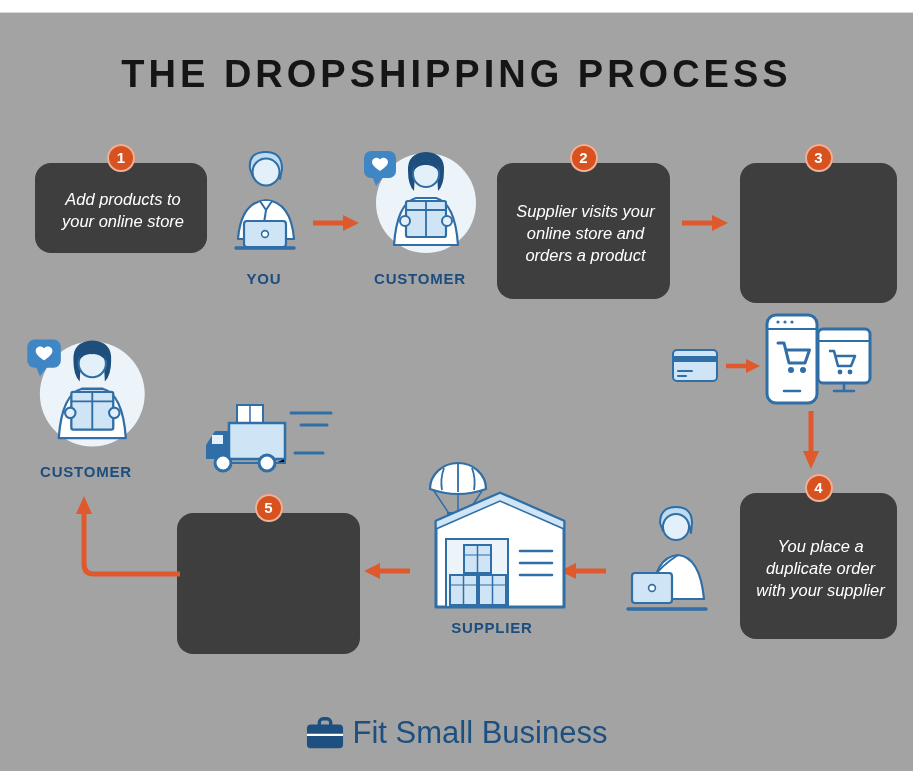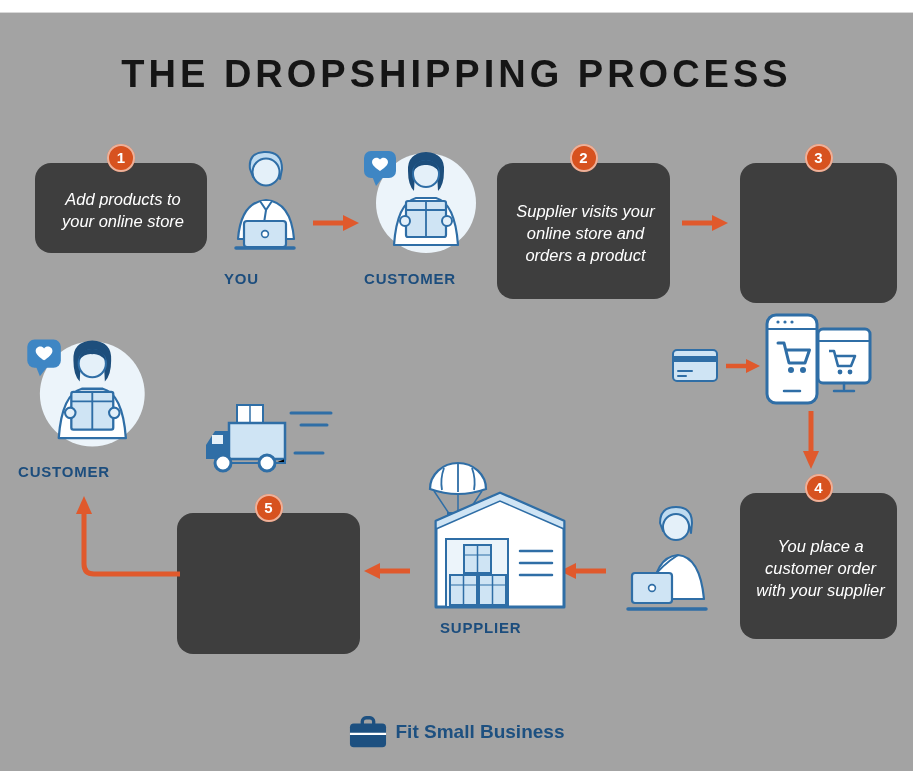--- a/index.html
+++ b/index.html
@@ -19,30 +19,30 @@
   }
   .step .step-text{padding:8px 8px 2px 12px;font-style:italic;}
   .badge{
     position:absolute;top:-19px;left:50%;transform:translateX(-50%);
     width:28px;height:28px;border-radius:50%;background:#d7521f;color:#fff;
     font-weight:700;font-size:15px;display:flex;align-items:center;justify-content:center;
     box-shadow:0 0 0 2px rgba(255,255,255,0.55) inset;
   }
   .label{
     position:absolute;color:#1c4d7d;font-weight:700;font-size:15px;
-    letter-spacing:0.8px;
+    letter-spacing:0.8px;text-align:center;
   }
   .icon{position:absolute;}
   .icon svg{display:block;width:100%;height:100%;}
   .arrow{color:#e0592c;}
   .logo-row{
     position:absolute;top:702px;left:0;right:0;display:flex;
     align-items:center;justify-content:center;gap:9px;
   }
-  .logo-text{font-size:19px;font-weight:700;color:#1d5080;}
+  .logo-text{font-size:31px;font-weight:400;color:#1d5080;}
 </style>
 </head>
 <body>
 
 <div class="canvas">
 
   <h1 class="title">THE DROPSHIPPING PROCESS</h1>
 
   <div class="step" style="left:35px;top:150px;width:172px;height:90px;">
     <div class="badge">1</div>
@@ -146,21 +146,21 @@
 
   <div class="icon arrow" style="left:802px;top:398px;width:18px;height:58px;">
     <svg viewBox="0 0 18 58">
         <path d="M9 0 V42" stroke="currentColor" stroke-width="5"></path>
         <path d="M1 40 L9 58 L17 40 Z" fill="currentColor"></path>
       </svg>
   </div>
 
   <div class="step" style="left:740px;top:480px;width:157px;height:146px;">
     <div class="badge">4</div>
-    <div class="step-text">You place a customer order with your supplier</div>
+    <div class="step-text">You place a duplicate order with your supplier</div>
   </div>
 
   <div class="icon" style="left:626px;top:490px;width:94px;height:122px;">
     <svg viewBox="0 0 94 122">
       <path d="M34 20 Q34 4 50 4 Q66 4 66 20 L65 30 Q62 12 50 12 Q40 12 37 28 Z" fill="#bfdbf0" stroke="#2f6ea6" stroke-width="2" stroke-linejoin="round"></path>
       <circle cx="50" cy="24" r="13" fill="#e4f0f9" stroke="#2f6ea6" stroke-width="2"></circle>
       <path d="M26 96 Q28 54 52 52 Q74 54 78 96 Z" fill="#fff" stroke="#2f6ea6" stroke-width="2.2" stroke-linejoin="round"></path>
       <path d="M52 52 Q36 62 24 78" stroke="#2f6ea6" stroke-width="2" fill="none"></path>
       <rect x="6" y="70" width="40" height="30" rx="3" fill="#cfe4f4" stroke="#2f6ea6" stroke-width="2.2"></rect>
       <circle cx="26" cy="85" r="3.4" fill="#fff" stroke="#2f6ea6" stroke-width="1.6"></circle>
@@ -186,21 +186,21 @@
       <path d="M10 62 L74 34 L138 62 L138 70 L74 42 L10 70 Z" fill="#cfe4f4" stroke="#2f6ea6" stroke-width="1.5"></path>
       <rect x="20" y="80" width="62" height="68" fill="#ecf4fa" stroke="#2f6ea6" stroke-width="2"></rect>
       <rect x="24" y="116" width="27" height="30" fill="#cfe4f4" stroke="#2f6ea6" stroke-width="2"></rect>
       <rect x="53" y="116" width="27" height="30" fill="#cfe4f4" stroke="#2f6ea6" stroke-width="2"></rect>
       <rect x="38" y="86" width="27" height="28" fill="#cfe4f4" stroke="#2f6ea6" stroke-width="2"></rect>
       <path d="M37.5 116 V146 M66.5 116 V146 M51.5 86 V114" stroke="#2f6ea6" stroke-width="1.5"></path>
       <path d="M24 126 H51 M53 126 H80 M38 96 H65" stroke="#2f6ea6" stroke-width="1.2"></path>
       <path d="M94 92 H126 M94 104 H126 M94 116 H126" stroke="#2f6ea6" stroke-width="2.5" stroke-linecap="round"></path>
     </svg>
   </div>
-  <div class="label" style="left:440px;top:606px;width:144px;">SUPPLIER</div>
+  <div class="label" style="left:420px;top:606px;width:144px;">SUPPLIER</div>
 
   <div class="icon arrow" style="left:364px;top:549px;width:46px;height:18px;">
     <svg viewBox="0 0 46 18">
         <path d="M46 9 H14" stroke="currentColor" stroke-width="5"></path>
         <path d="M16 1 L0 9 L16 17 Z" fill="currentColor"></path>
       </svg>
   </div>
 
   <div class="step" style="left:177px;top:500px;width:183px;height:141px;">
     <div class="badge">5</div>

